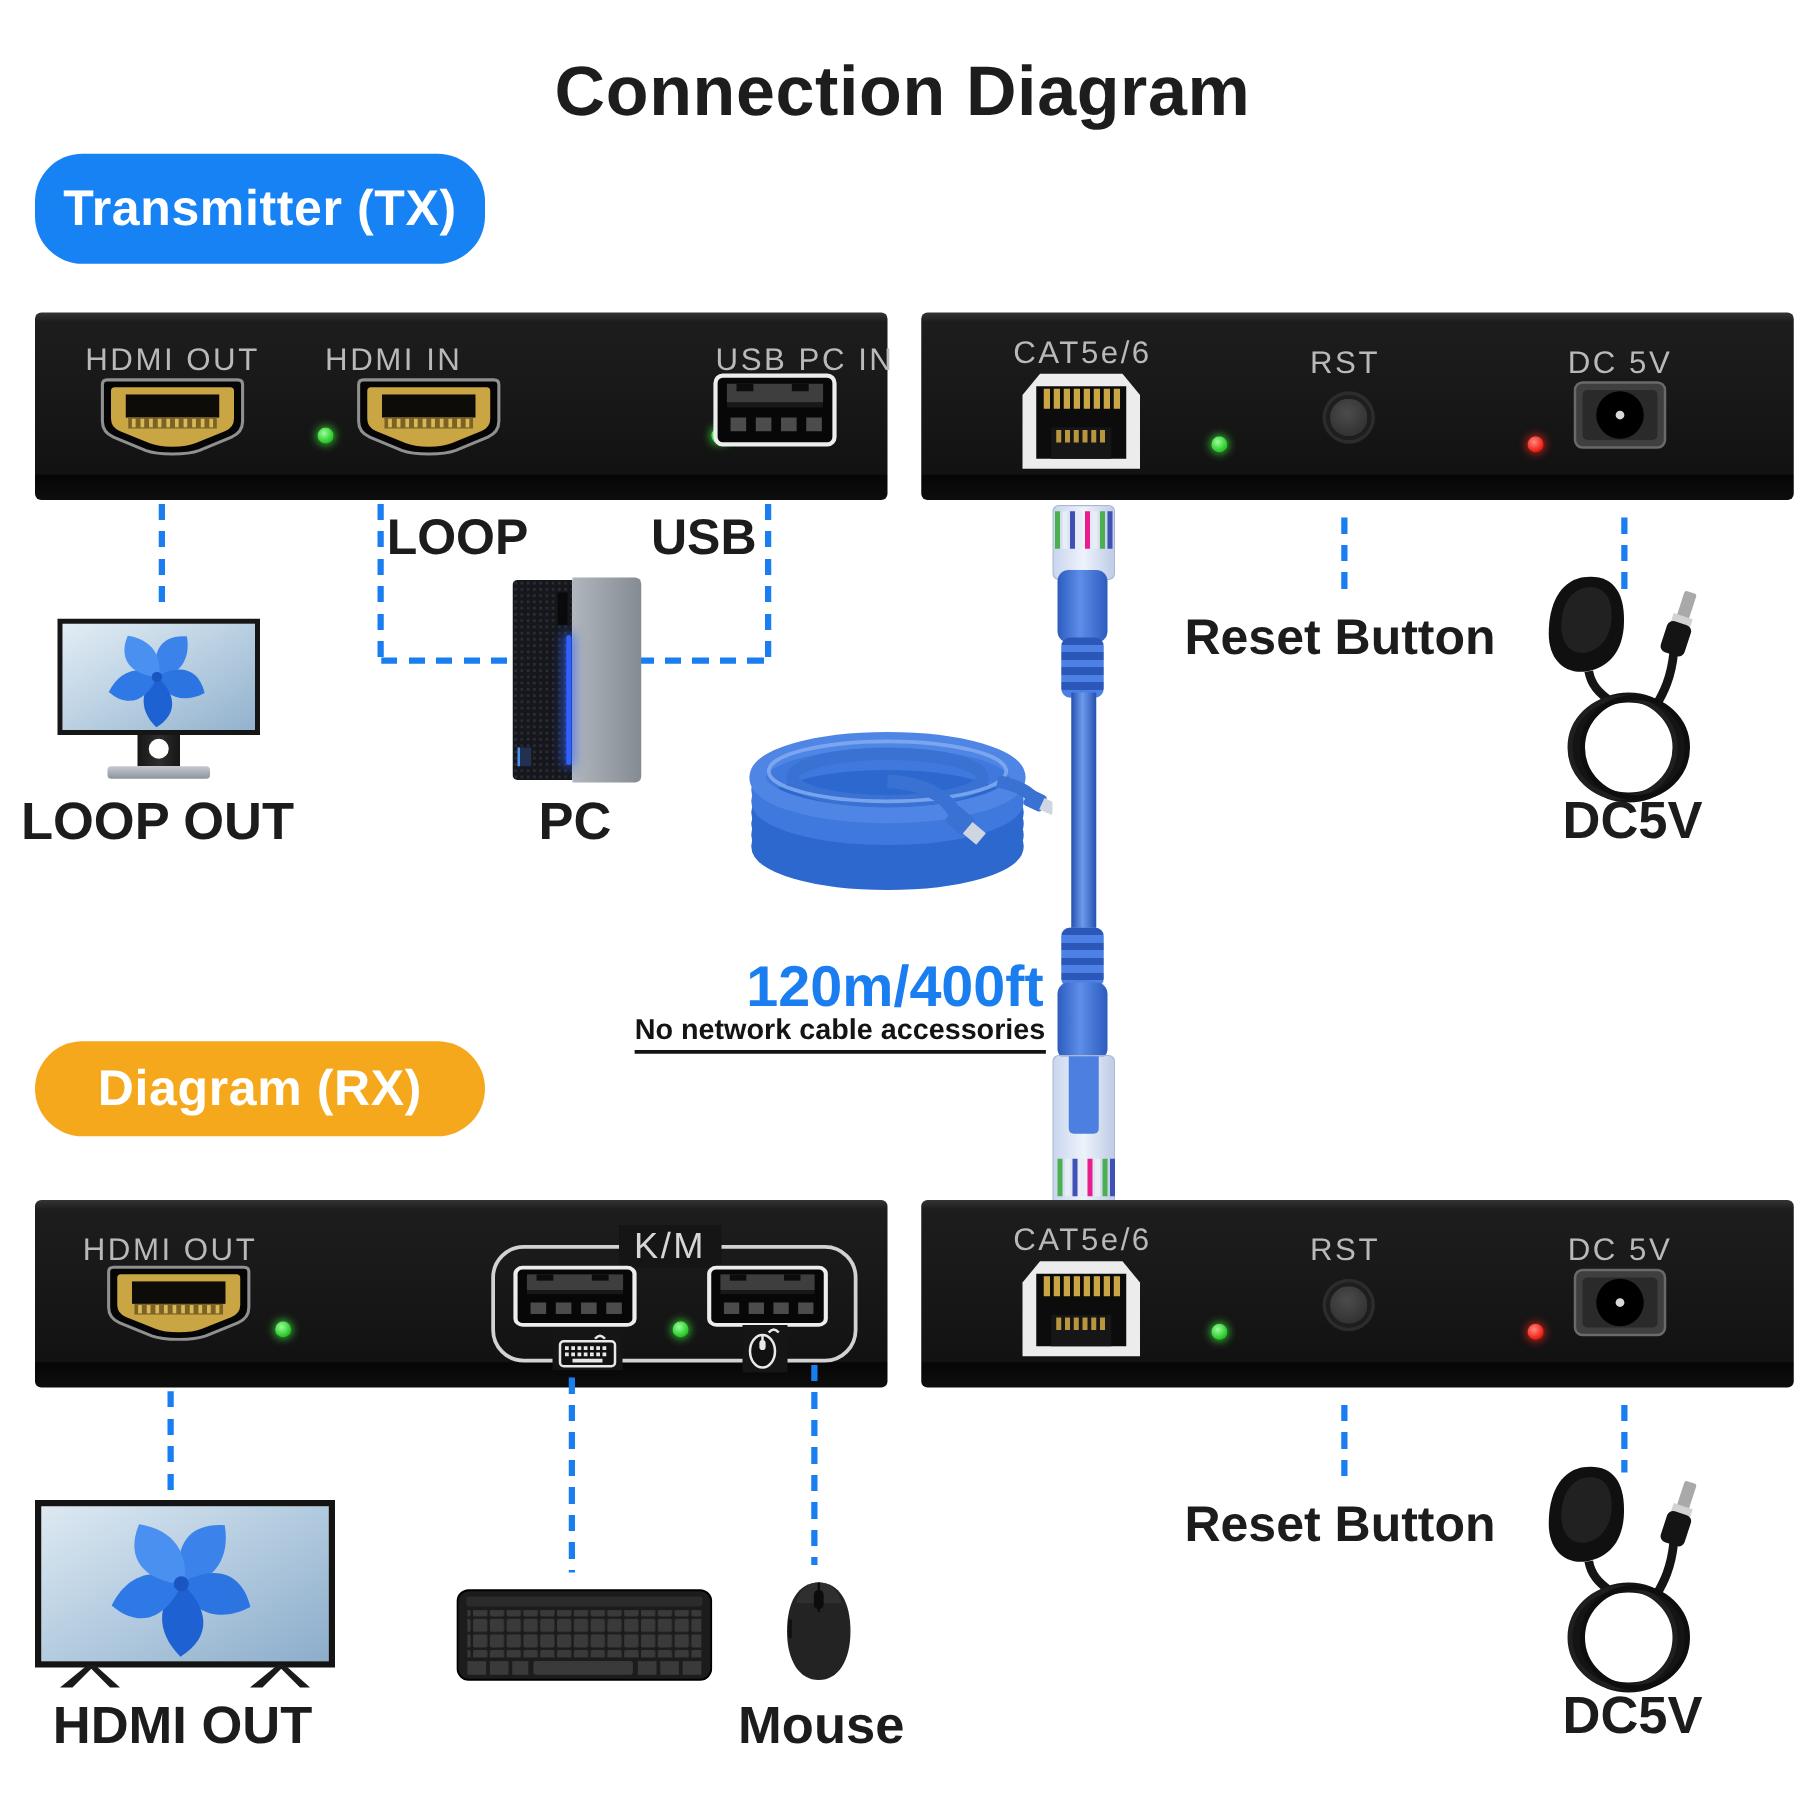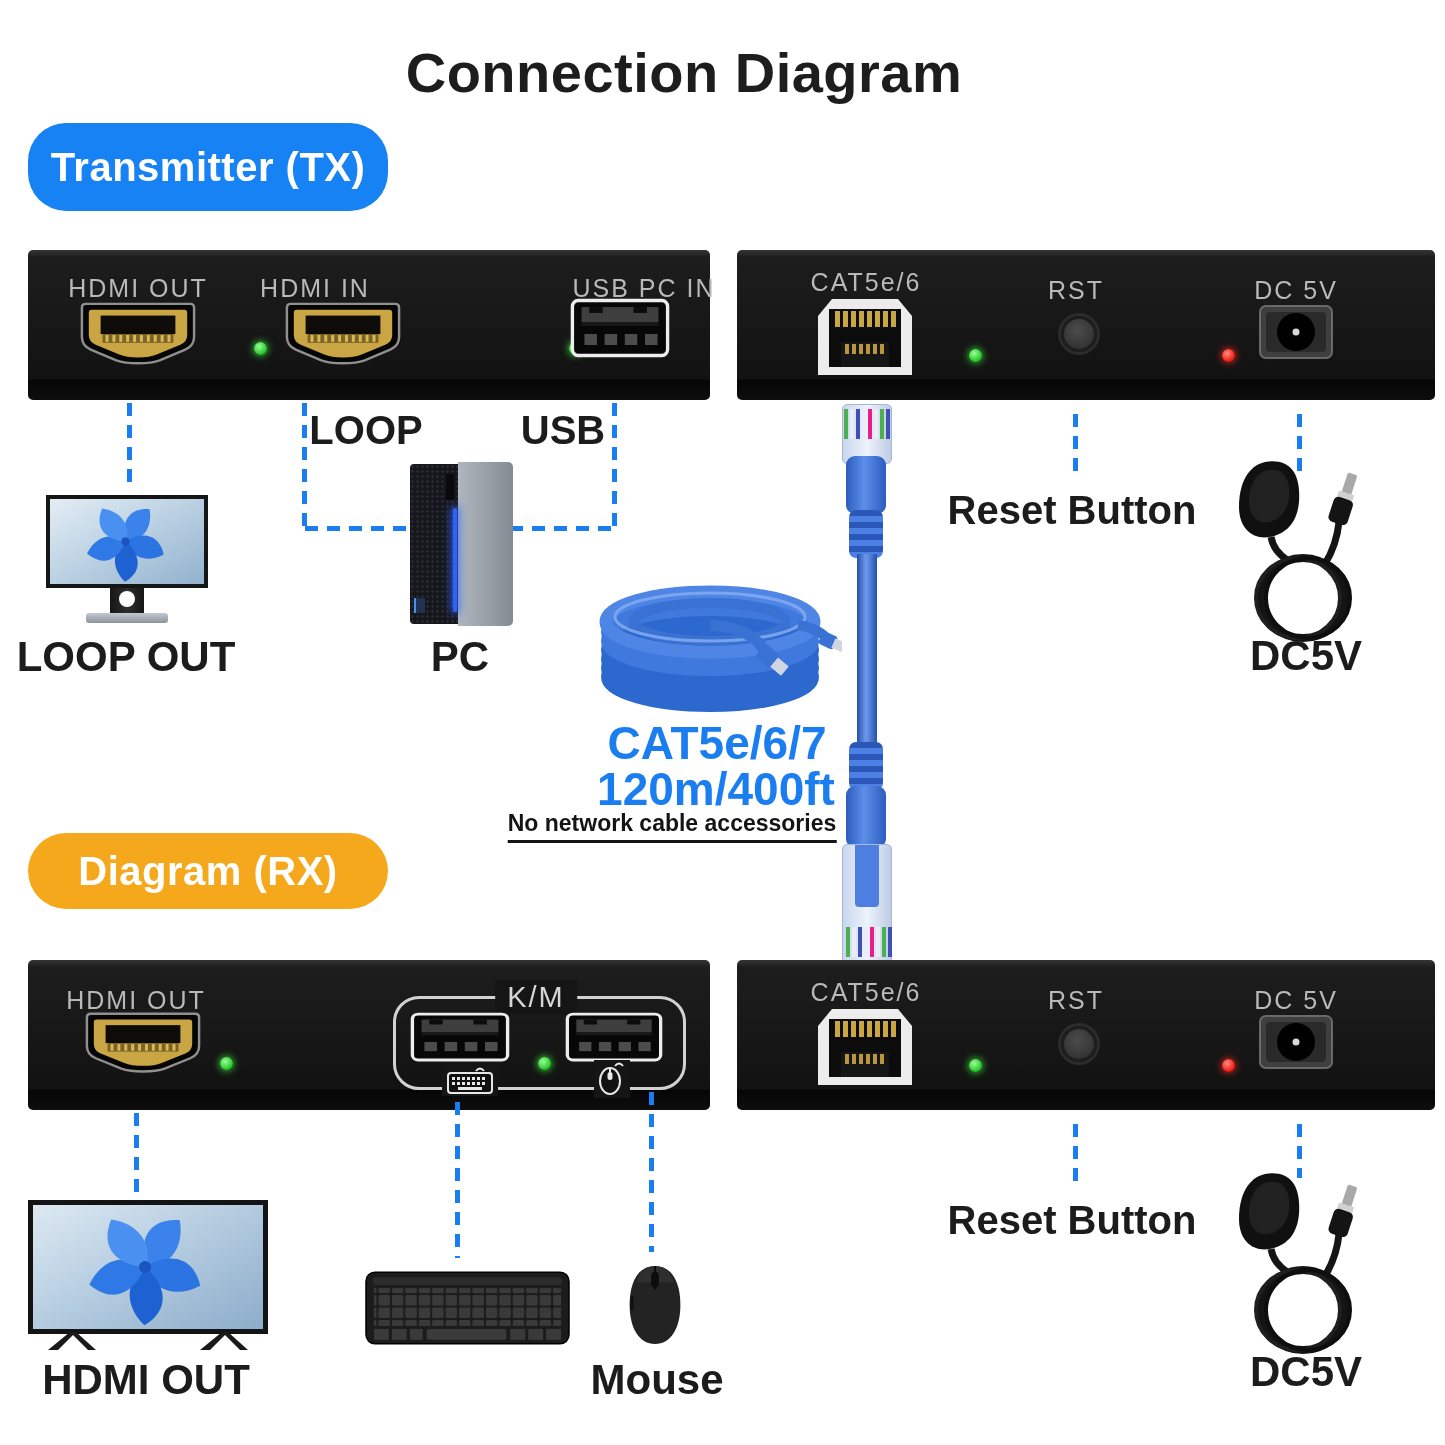--- a/index.html
+++ b/index.html
@@ -73,21 +73,21 @@
         <path d="M50 52 C44 26 54 9 79 11 C83 35 70 49 50 52 Z" fill="#3b83ea"></path>
         <path d="M50 52 C44 26 54 9 79 11 C83 35 70 49 50 52 Z" fill="#2b74e2" transform="rotate(72 50 50)"></path>
         <path d="M50 52 C44 26 54 9 79 11 C83 35 70 49 50 52 Z" fill="#1d61d2" transform="rotate(144 50 50)"></path>
         <path d="M50 52 C44 26 54 9 79 11 C83 35 70 49 50 52 Z" fill="#2f79e6" transform="rotate(216 50 50)"></path>
         <path d="M50 52 C44 26 54 9 79 11 C83 35 70 49 50 52 Z" fill="#4a90f0" transform="rotate(288 50 50)"></path>
         <circle cx="50" cy="50" r="5" fill="#1a55c0"></circle>
       </g>
     </defs>
   </svg>
 
-  <div class="abs cx title" style="left:684px;top:40px;">Connection Diagram</div>
+  <div class="abs cx title" style="left:722px;top:40px;">Connection Diagram</div>
 
   <div class="abs badge blue" style="left:28px;top:123px;width:360px;height:88px;">
     <span>Transmitter (TX)</span>
   </div>
 
   <div class="abs panel" style="left:28px;top:250px;width:682px;height:150px;">
     <div class="abs cx plabel" style="left:110px;top:24px;">HDMI OUT</div>
     <div class="abs cx plabel" style="left:287px;top:24px;">HDMI IN</div>
     <div class="abs cx plabel" style="left:616px;top:24px;">USB PC IN</div>
 
@@ -258,21 +258,20 @@
       <rect x="166" y="83" width="19" height="17" rx="3" fill="#3a72d4"></rect>
       <rect x="184" y="86" width="14" height="12" fill="#cfd6e2"></rect>
     </g>
     <path d="M206 60 C222 63 231 68 236 75" stroke="#3a72d4" stroke-width="10" fill="none"></path>
     <g transform="rotate(25 237 78)">
       <rect x="227" y="69" width="16" height="14" rx="3" fill="#3a72d4"></rect>
       <rect x="241" y="71" width="11" height="10" fill="#cfd6e2"></rect>
     </g>
   </svg>
 
-  <div class="abs cx blue-big" style="left:717px;top:716px;">CAT5e/6/7</div>
   <div class="abs cx blue-big" style="left:716px;top:762px;">120m/400ft</div>
   <div class="abs cx note" style="left:672px;top:810px;">No network cable accessories</div>
 
   <div>
     <div class="abs clearconn" style="left:842px;top:404px;width:48px;height:58px;">
       <div class="pins" style="margin-top:4px;">
         <div style="background:#4caf50;"></div>
           <div style="background:#e8edf6;"></div>
         <div style="background:#3f51b5;"></div>
           <div style="background:#e8edf6;"></div>

